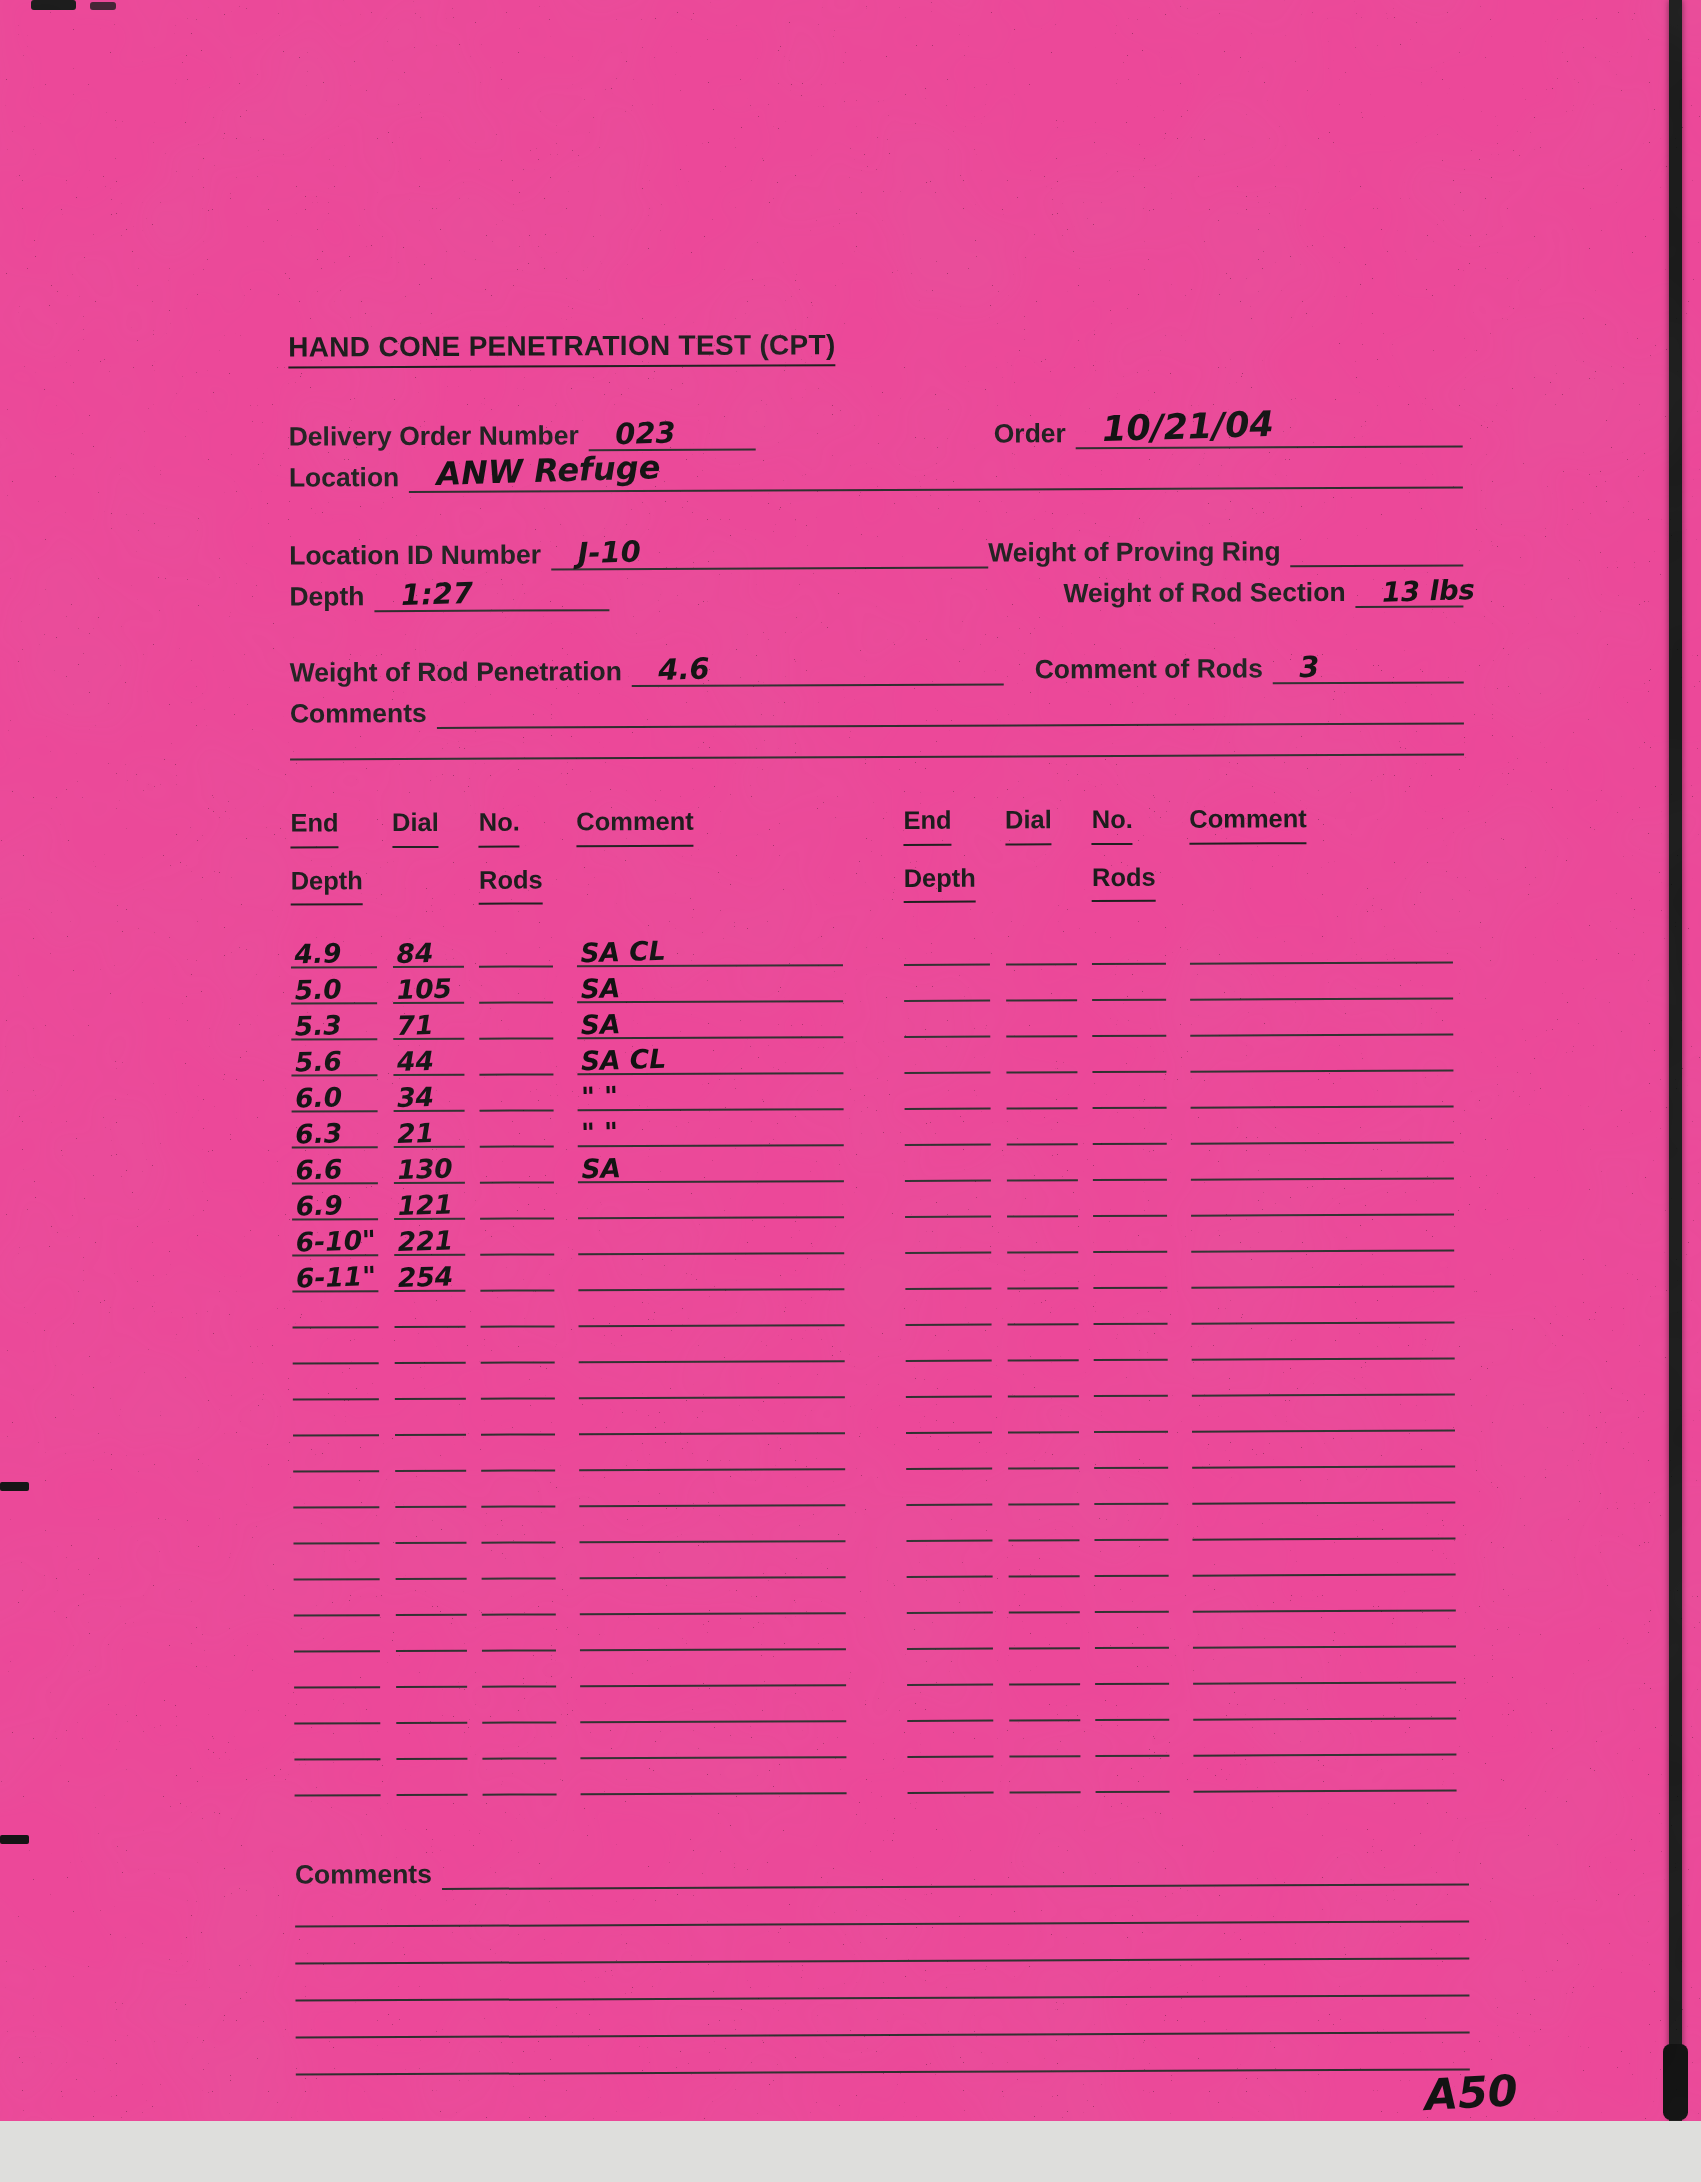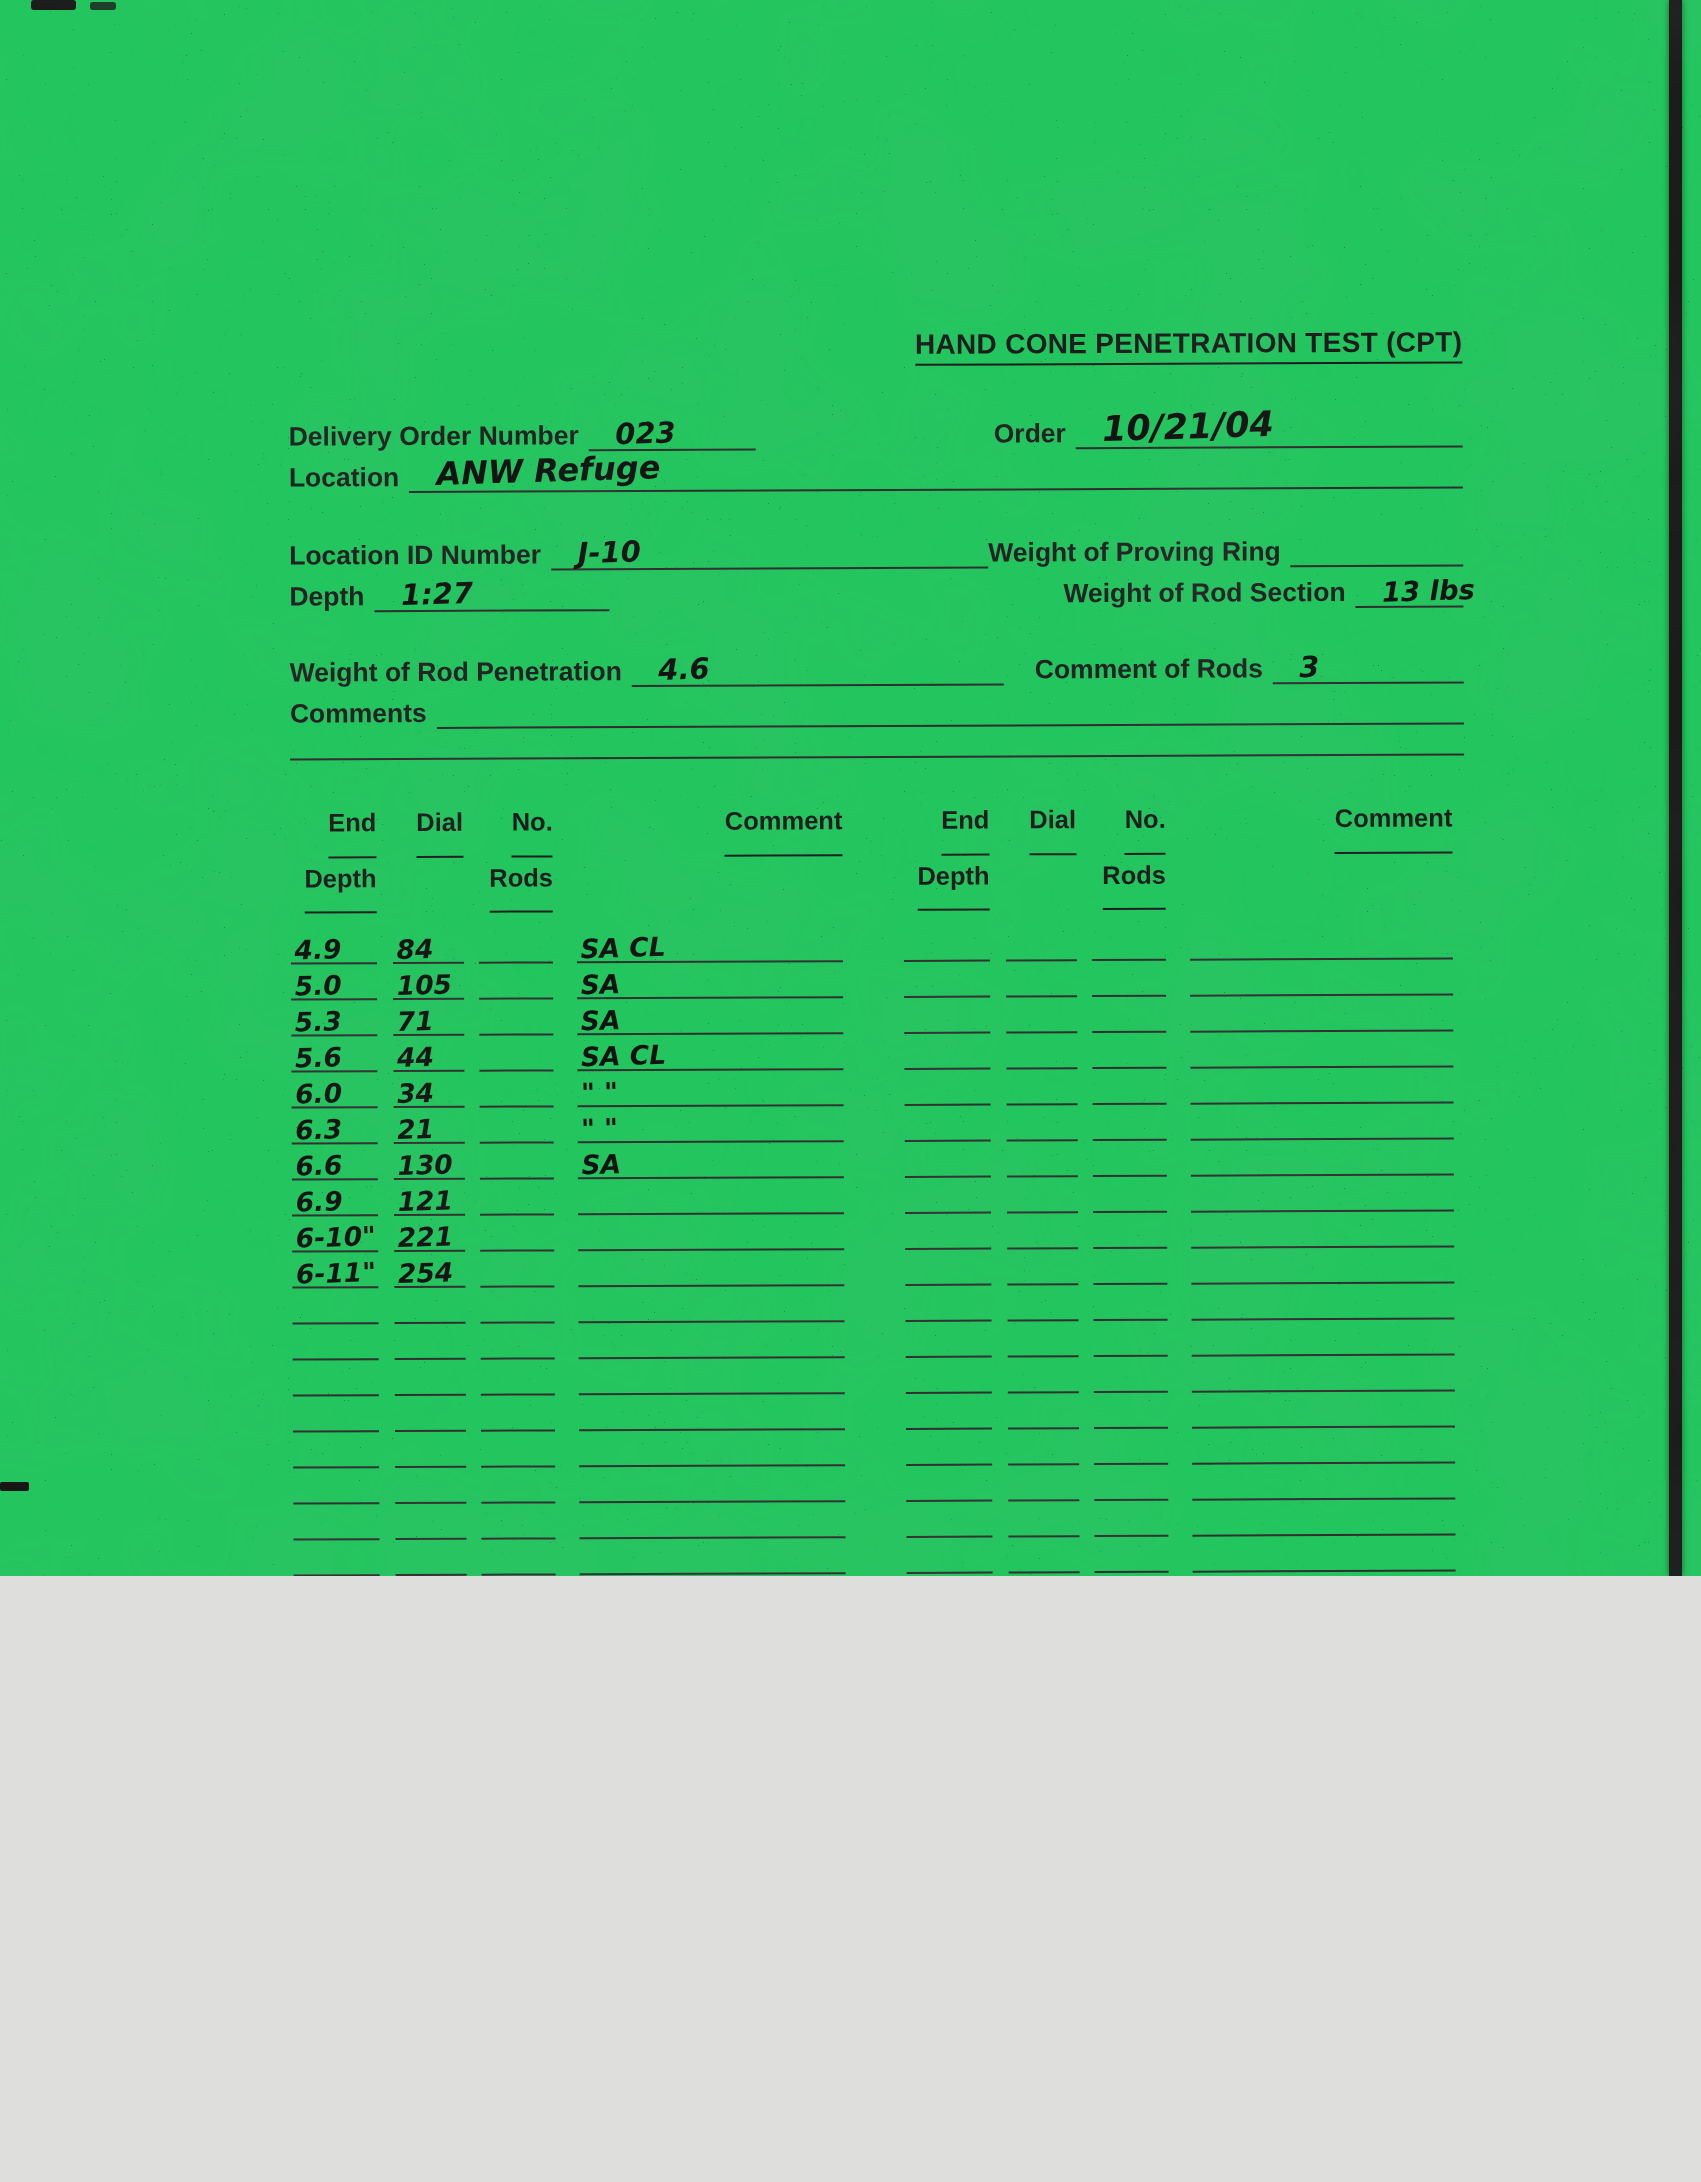--- a/index.html
+++ b/index.html
@@ -1,19 +1,19 @@
 <!DOCTYPE html>
 <html><head>
 <meta charset="utf-8">
 <style>
   html,body { margin:0; padding:0; background:#dededc; }
   .page {
-    position:relative; width:1702px; height:1576px;
-    background:#22c55e; overflow:hidden;
-    font-family:"Liberation Sans", sans-serif; color:#1c1c1c;text-align:right;
+    position:relative; width:1702px; height:2121px;
+    background:#ec4899; overflow:hidden;
+    font-family:"Liberation Sans", sans-serif; color:#1c1c1c;
   }
   .noise { position:absolute; inset:0; pointer-events:none; }
 
   
   .edge-bar { position:absolute; top:0; bottom:0; right:19.6px; width:13.7px; background:#1b1b1b; box-shadow:0 0 5.9px rgba(0,0,0,.5); }
   .edge-blob { position:absolute; right:13.7px; top:2044px; width:25.5px; height:76px; background:#101010; border-radius:7.8px; }
   .ldash { position:absolute; left:0; width:29px; height:8.8px; background:#141414; border-radius:2px; }
   .ldash.d1 { top:1482px; } .ldash.d2 { top:1835px; }
   .smudge { position:absolute; background:#1c1c1c; border-radius:2.9px; }
   .sm1 { left:31px; top:0; width:45px; height:9.8px; }
@@ -48,21 +48,21 @@
   .v-numrods { left:80px; }
 
   .mid-line { height:25.5px; border-bottom:2px solid #2e2e2e; margin-top:3.9px; }
 
   
   .tablewrap { display:flex; margin-top:47px; }
   .tgroup { width:552px; }
   .tgroup.right { margin-left:61px; width:549px; }
   .thead { display:flex; font-size:25.5px; font-weight:bold; line-height:1.2; margin-bottom:9.8px; }
   .th { }
-  .th .u { display:inline-block; border-bottom:2px solid #1f1f1f; padding-bottom:18px; margin-bottom:5px; }
+  .th .u { display:inline-block; border-bottom:2px solid #1f1f1f; padding-bottom:8px; margin-bottom:17px; }
   .c-end { width:86px; margin-right:15.7px; }
   .c-dial { width:71px; margin-right:15.7px; }
   .c-rods { width:74px; margin-right:23.5px; }
   .c-comment { flex:1; margin-right:0; }
   .trow { display:flex; height:36px; align-items:flex-end; }
   .tcell { position:relative; height:100%; border-bottom:2px solid #303030; }
   .cellv { position:absolute; bottom:-2.9px; left:3.9px; font-size:26.5px; }
 
   
   .footer { margin-top:53px; }

